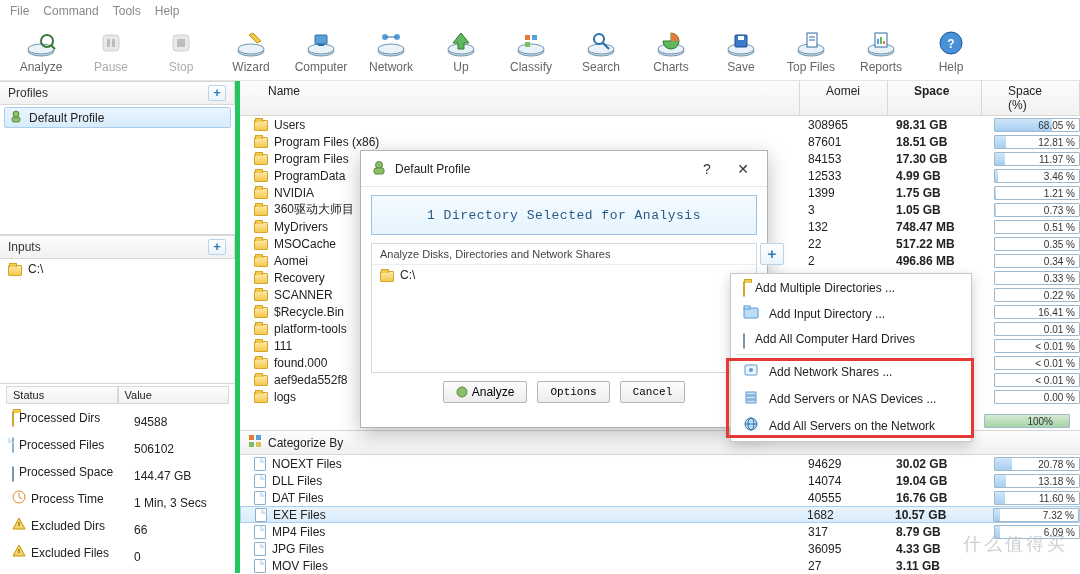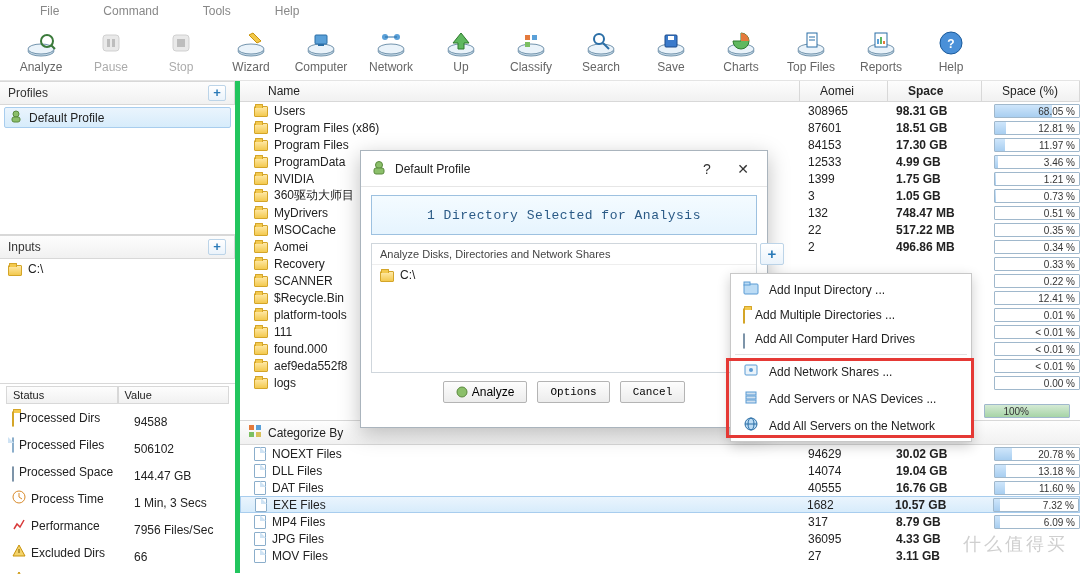--- a/index.html
+++ b/index.html
@@ -1,20 +1,20 @@
 <!DOCTYPE html>
 <html><head>
 <meta charset="utf-8">
 <style>
 * { box-sizing: border-box; margin: 0; padding: 0; font-family: "Segoe UI", Tahoma, sans-serif; font-size: 12px; }
 body { background: #fff; width: 1080px; height: 574px; overflow: hidden; color: #222; position: relative; }
 
 
 .menubar { display: flex; gap: 14px; padding: 4px 10px; color: #888; font-size: 12px; }
-.menubar span { cursor: default; margin-left: 30px; }
+.menubar span { cursor: default; }
 
 
 .toolbar { display: flex; gap: 0; padding: 4px 6px 2px; border-bottom: 1px solid #e4e4e4; }
 .tbtn { width: 70px; display: flex; flex-direction: column; align-items: center; gap: 2px; padding: 2px 0 4px; color: #666; font-size: 11px; }
 .tbtn .ic { width: 36px; height: 30px; display: flex; align-items: center; justify-content: center; }
 .tbtn.disabled { opacity: .55; }
 .tbtn svg { width: 32px; height: 28px; }
 
 
 .main { display: flex; height: calc(574px - 22px - 60px); }
@@ -33,21 +33,21 @@
 .status-grid { padding: 2px 6px; }
 .status-grid .hdr { display: flex; }
 .status-grid .hdr div { flex: 1; background: linear-gradient(#fdfdfd,#f1f1f1); border: 1px solid #d8d8d8; padding: 2px 6px; font-size: 11px; }
 .status-grid .row { display: flex; padding: 1px 0; }
 .status-grid .row > div { padding: 1px 6px; display: flex; align-items: center; gap: 5px; }
 .status-grid .row > div:first-child { width: 122px; }
 .status-grid .row > div:last-child { flex: 1; margin-top: 9px; }
 
 
 .grid-hdr { display: flex; background: linear-gradient(#fdfdfd,#f1f1f1); border-bottom: 1px solid #d8d8d8; }
-.grid-hdr div { border-right: 1px solid #d8d8d8; padding: 3px 20px; font-size: 12px; }
+.grid-hdr div { border-right: 1px solid #d8d8d8; padding: 3px 26px; font-size: 12px; }
 .c-name { flex: 1; padding-left: 28px !important; }
 .c-files { width: 88px; }
 .c-space { width: 94px; font-weight: bold; }
 .c-pct { width: 98px; }
 .grid-body { overflow: hidden; }
 .gr { display: flex; align-items: center; padding: 0 0; height: 17px; }
 .gr.sel { background: linear-gradient(#eaf4fd,#d7ecfb); border: 1px solid #a8cdee; }
 .gr .c-name { display: flex; align-items: center; gap: 6px; padding-left: 14px !important; }
 .gr > div { padding: 0 8px; font-size: 12px; }
 .pctbar { height: 14px; border: 1px solid #a0b8cc; background: #fff; position: relative; margin: 0 4px; width: 86px; border-radius: 1px; }
@@ -191,36 +191,36 @@
           <line x1="18" y1="14" x2="24" y2="20" stroke="#2a6ea6" stroke-width="2"></line>
         </svg>
       </div>
      <span>Search</span>
    </div>
     <div class="tbtn ">
      <div class="ic">
         <svg viewBox="0 0 32 28">
           <ellipse cx="16" cy="22" rx="13" ry="5" fill="#c7dbe8" stroke="#7394ad"></ellipse>
           <ellipse cx="16" cy="20" rx="13" ry="5" fill="#eaf3fa" stroke="#7394ad"></ellipse>
+          <path d="M16 4 A8 8 0 1 1 8 12 L16 12 Z" fill="#5fb85f" stroke="#2e7a2e"></path>
+          <path d="M16 4 A8 8 0 0 1 24 12 L16 12 Z" fill="#e47a3c"></path>
+        </svg>
+      </div>
+     <span>Charts</span>
+   </div>
+    <div class="tbtn ">
+     <div class="ic">
+        <svg viewBox="0 0 32 28">
+          <ellipse cx="16" cy="22" rx="13" ry="5" fill="#c7dbe8" stroke="#7394ad"></ellipse>
+          <ellipse cx="16" cy="20" rx="13" ry="5" fill="#eaf3fa" stroke="#7394ad"></ellipse>
           <rect x="10" y="6" width="12" height="12" rx="1" fill="#3a7acb" stroke="#1a4a8b"></rect>
           <rect x="13" y="7" width="6" height="4" fill="#fff"></rect>
         </svg>
       </div>
      <span>Save</span>
-   </div>
-    <div class="tbtn ">
-     <div class="ic">
-        <svg viewBox="0 0 32 28">
-          <ellipse cx="16" cy="22" rx="13" ry="5" fill="#c7dbe8" stroke="#7394ad"></ellipse>
-          <ellipse cx="16" cy="20" rx="13" ry="5" fill="#eaf3fa" stroke="#7394ad"></ellipse>
-          <path d="M16 4 A8 8 0 1 1 8 12 L16 12 Z" fill="#5fb85f" stroke="#2e7a2e"></path>
-          <path d="M16 4 A8 8 0 0 1 24 12 L16 12 Z" fill="#e47a3c"></path>
-        </svg>
-      </div>
-     <span>Charts</span>
    </div>
     <div class="tbtn ">
      <div class="ic">
         <svg viewBox="0 0 32 28">
           <ellipse cx="16" cy="22" rx="13" ry="5" fill="#c7dbe8" stroke="#7394ad"></ellipse>
           <ellipse cx="16" cy="20" rx="13" ry="5" fill="#eaf3fa" stroke="#7394ad"></ellipse>
           <rect x="12" y="4" width="10" height="14" fill="#fff" stroke="#2a6ea6"></rect>
           <line x1="14" y1="8" x2="20" y2="8" stroke="#2a6ea6"></line>
           <line x1="14" y1="11" x2="20" y2="11" stroke="#2a6ea6"></line>
         </svg>
@@ -312,29 +312,20 @@
                   <line x1="7" y1="7" x2="7" y2="3" stroke="#d88a2a"></line>
                   <line x1="7" y1="7" x2="10" y2="9" stroke="#d88a2a"></line>
                 </svg></span>
               <span>Process Time</span>
             </div>
      <div>1 Min, 3 Secs</div>
    </div>
           <div class="row">
      <div>
               <span><svg width="14" height="14">
-                  <path d="M2 12 L5 7 L8 10 L12 3" fill="none" stroke="#d83a3a" stroke-width="1.5"></path>
-                </svg></span>
-              <span>Performance</span>
-            </div>
-     <div>7956 Files/Sec</div>
-   </div>
-          <div class="row">
-     <div>
-              <span><svg width="14" height="14">
                   <path d="M7 1 L13 12 L1 12 Z" fill="#f3d36b" stroke="#c9930a"></path>
                   <line x1="7" y1="5" x2="7" y2="9" stroke="#7a5a00"></line>
                 </svg></span>
               <span>Excluded Dirs</span>
             </div>
      <div>66</div>
    </div>
           <div class="row">
      <div>
               <span><svg width="14" height="14">
@@ -514,21 +505,21 @@
         <div class="gr">
      <div class="c-name">
             <span class="folder"></span>
             <span>$Recycle.Bin</span>
           </div>
      <div class="c-files"></div>
      <div class="c-space"></div>
      <div class="c-pct">
             <div class="pctbar">
               <div class="fill" style="width:0.07%"></div>
-              <div class="lab">12.41 %</div>
+              <div class="lab">16.41 %</div>
             </div>
           </div>
    </div>
         <div class="gr">
      <div class="c-name">
             <span class="folder"></span>
             <span>platform-tools</span>
           </div>
      <div class="c-files"></div>
      <div class="c-space"></div>
@@ -592,21 +583,21 @@
             <div class="pctbar">
               <div class="fill" style="width:0%"></div>
               <div class="lab">0.00 %</div>
             </div>
           </div>
    </div>
       </div>
     <div style="display:flex;justify-content:flex-end;padding:2px 6px;">
       <div class="pctbar totalbar" style="width:86px;">
         <div class="fill" style="width:100%"></div>
-        <div class="lab" style="right:40px">100%</div>
+        <div class="lab" style="right:16px">100%</div>
       </div>
     </div>
 
     <div class="catbar">
       <span><svg width="14" height="14">
             <rect x="1" y="1" width="5" height="5" fill="#e47a3c"></rect>
             <rect x="8" y="1" width="5" height="5" fill="#5aa0d8"></rect>
             <rect x="1" y="8" width="5" height="5" fill="#7bbf62"></rect>
             <rect x="8" y="8" width="5" height="5" fill="#d8c15a"></rect>
           </svg></span>
@@ -731,29 +722,29 @@
         </svg>
         <span>Analyze</span>
       </button>
     <button>Options</button>
     <button>Cancel</button>
   </div>
 </div>
 
 <div class="ddmenu" id="ddmenu">
     <div class="mi">
+     <span><span class="folder"></span></span>
+     <span>Add Multiple Directories ...</span>
+   </div>
+    <div class="mi">
      <span><svg width="16" height="14">
           <rect x="1" y="3" width="14" height="10" rx="1" fill="#bcdcf5" stroke="#5a9bd4"></rect>
           <rect x="1" y="1" width="6" height="3" fill="#bcdcf5" stroke="#5a9bd4"></rect>
         </svg></span>
      <span>Add Input Directory ...</span>
-   </div>
-    <div class="mi">
-     <span><span class="folder"></span></span>
-     <span>Add Multiple Directories ...</span>
    </div>
     <div class="mi">
      <span><span class="hdd"></span></span>
      <span>Add All Computer Hard Drives</span>
    </div>
     <div class="sep"></div>
     <div class="mi">
      <span><svg width="16" height="14">
           <rect x="2" y="2" width="12" height="10" rx="1" fill="#eaf3fa" stroke="#5a9bd4"></rect>
           <circle cx="8" cy="7" r="2" fill="#5a9bd4"></circle>

